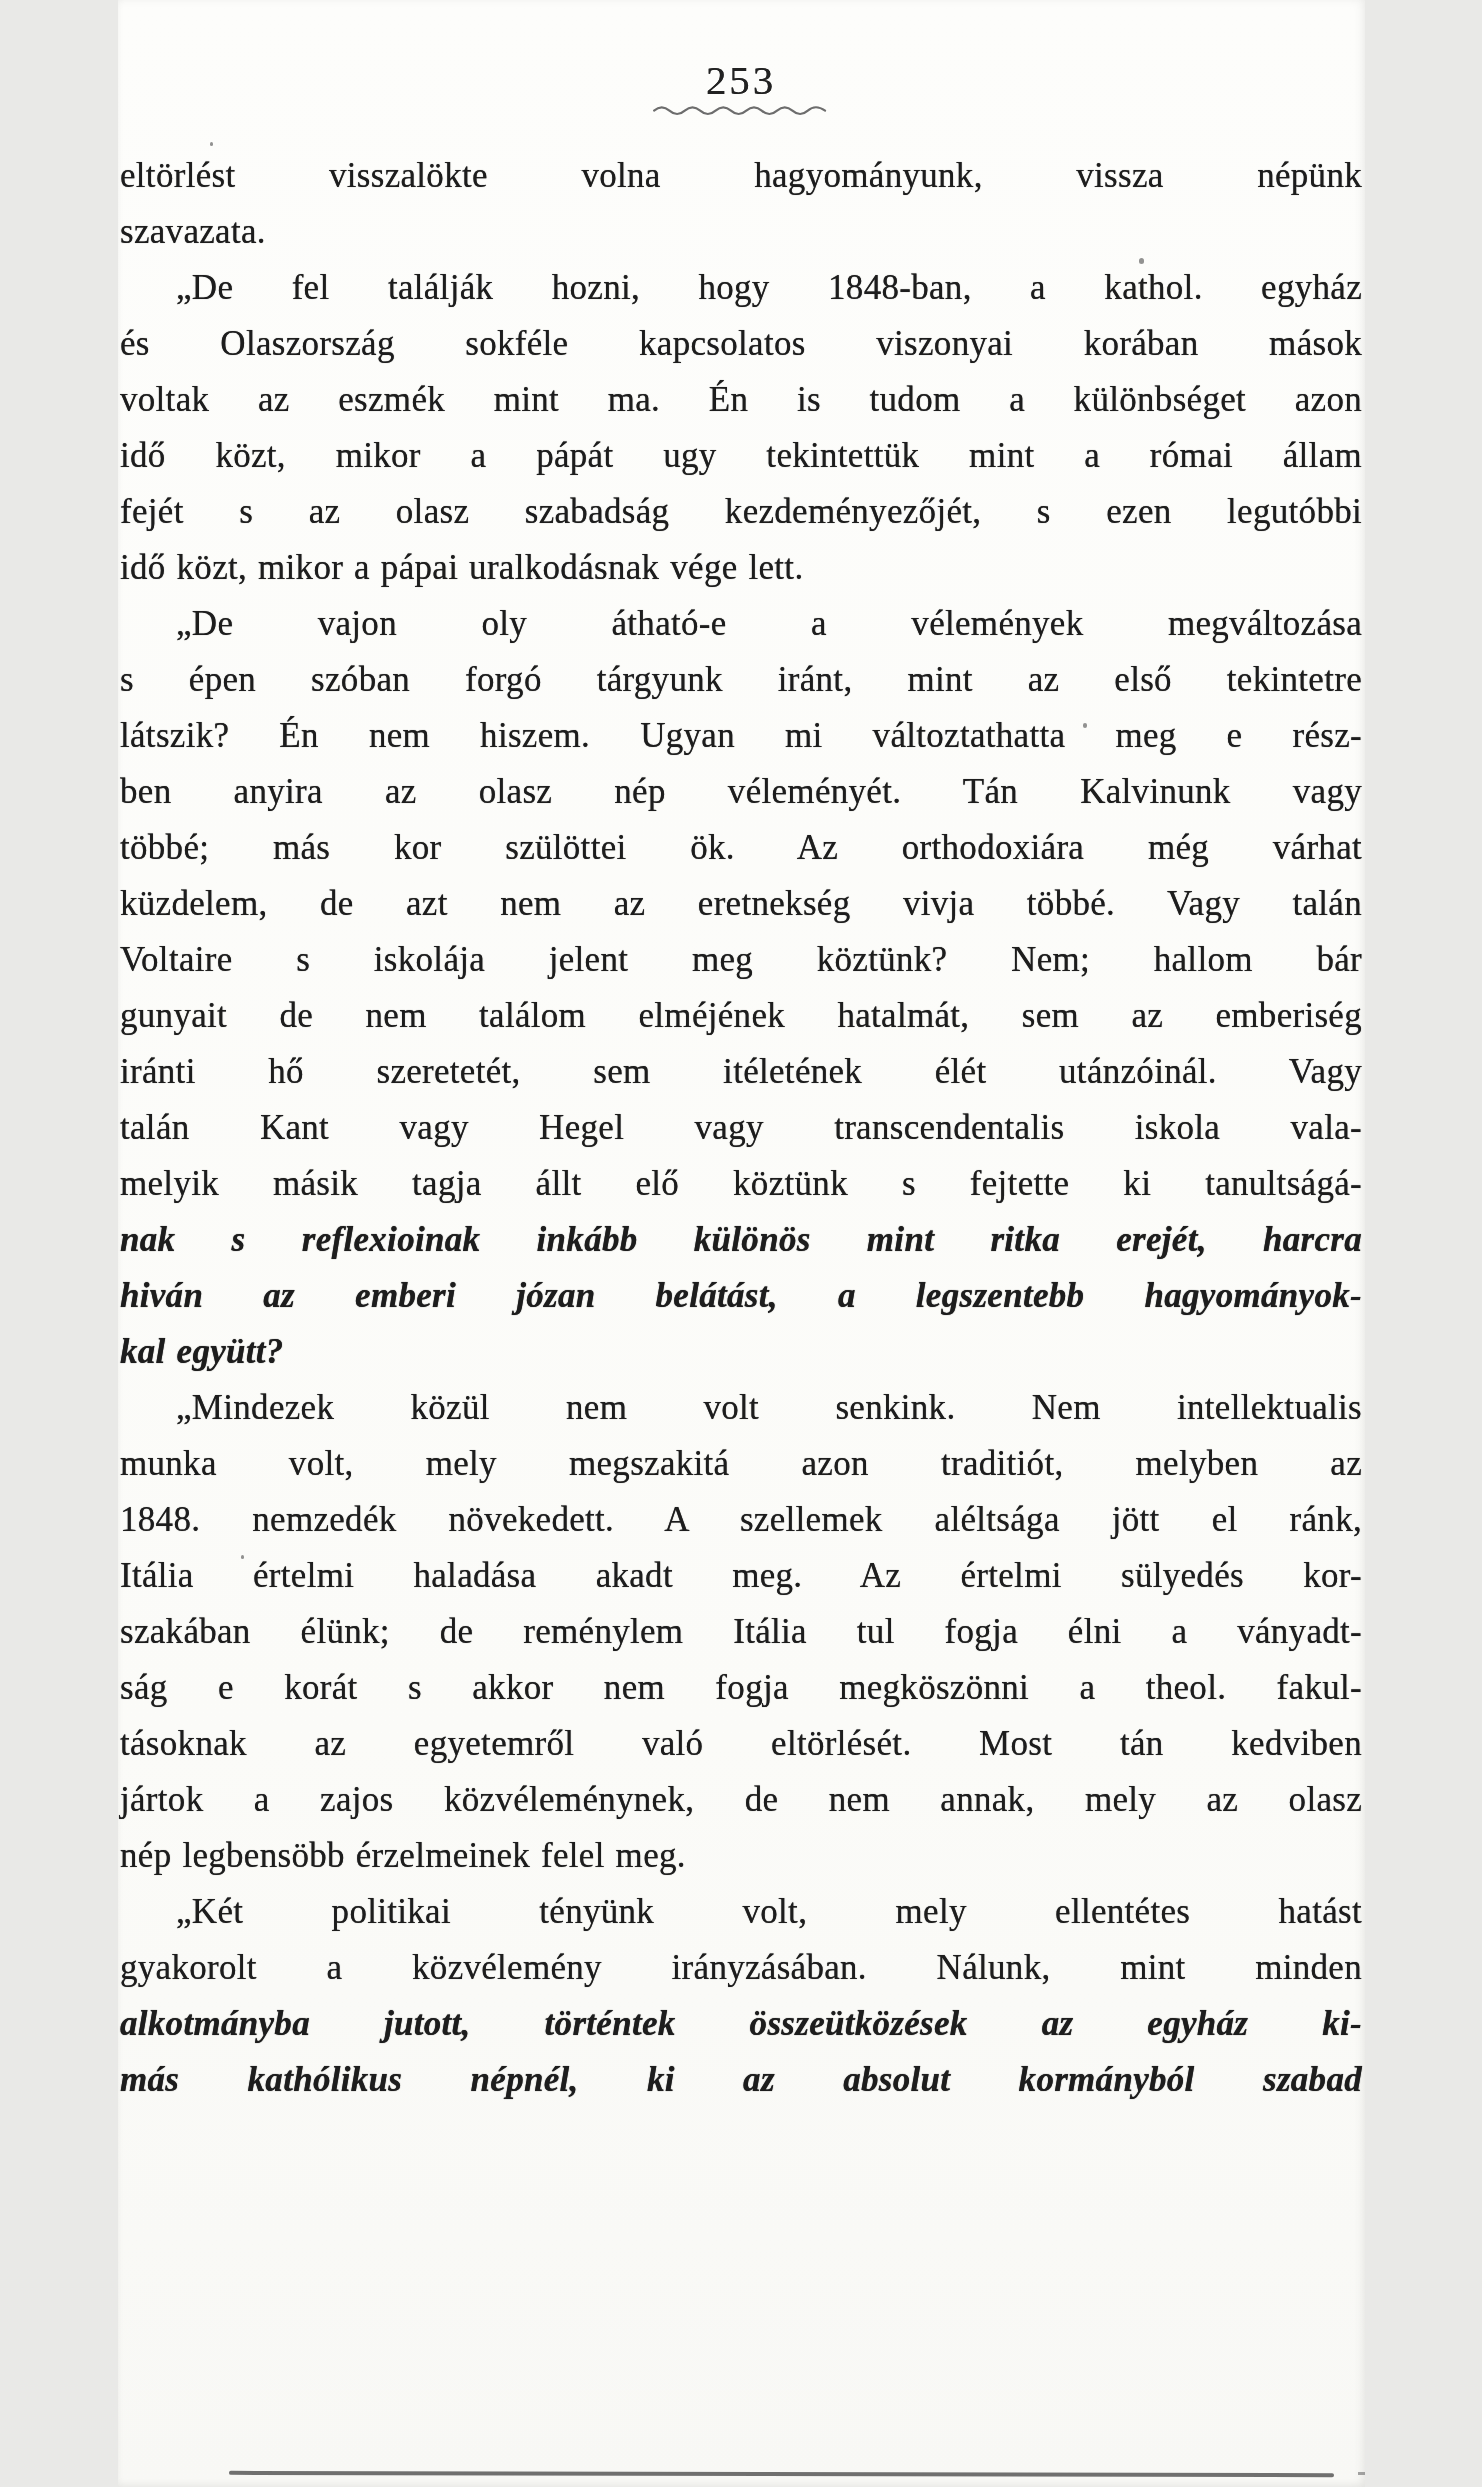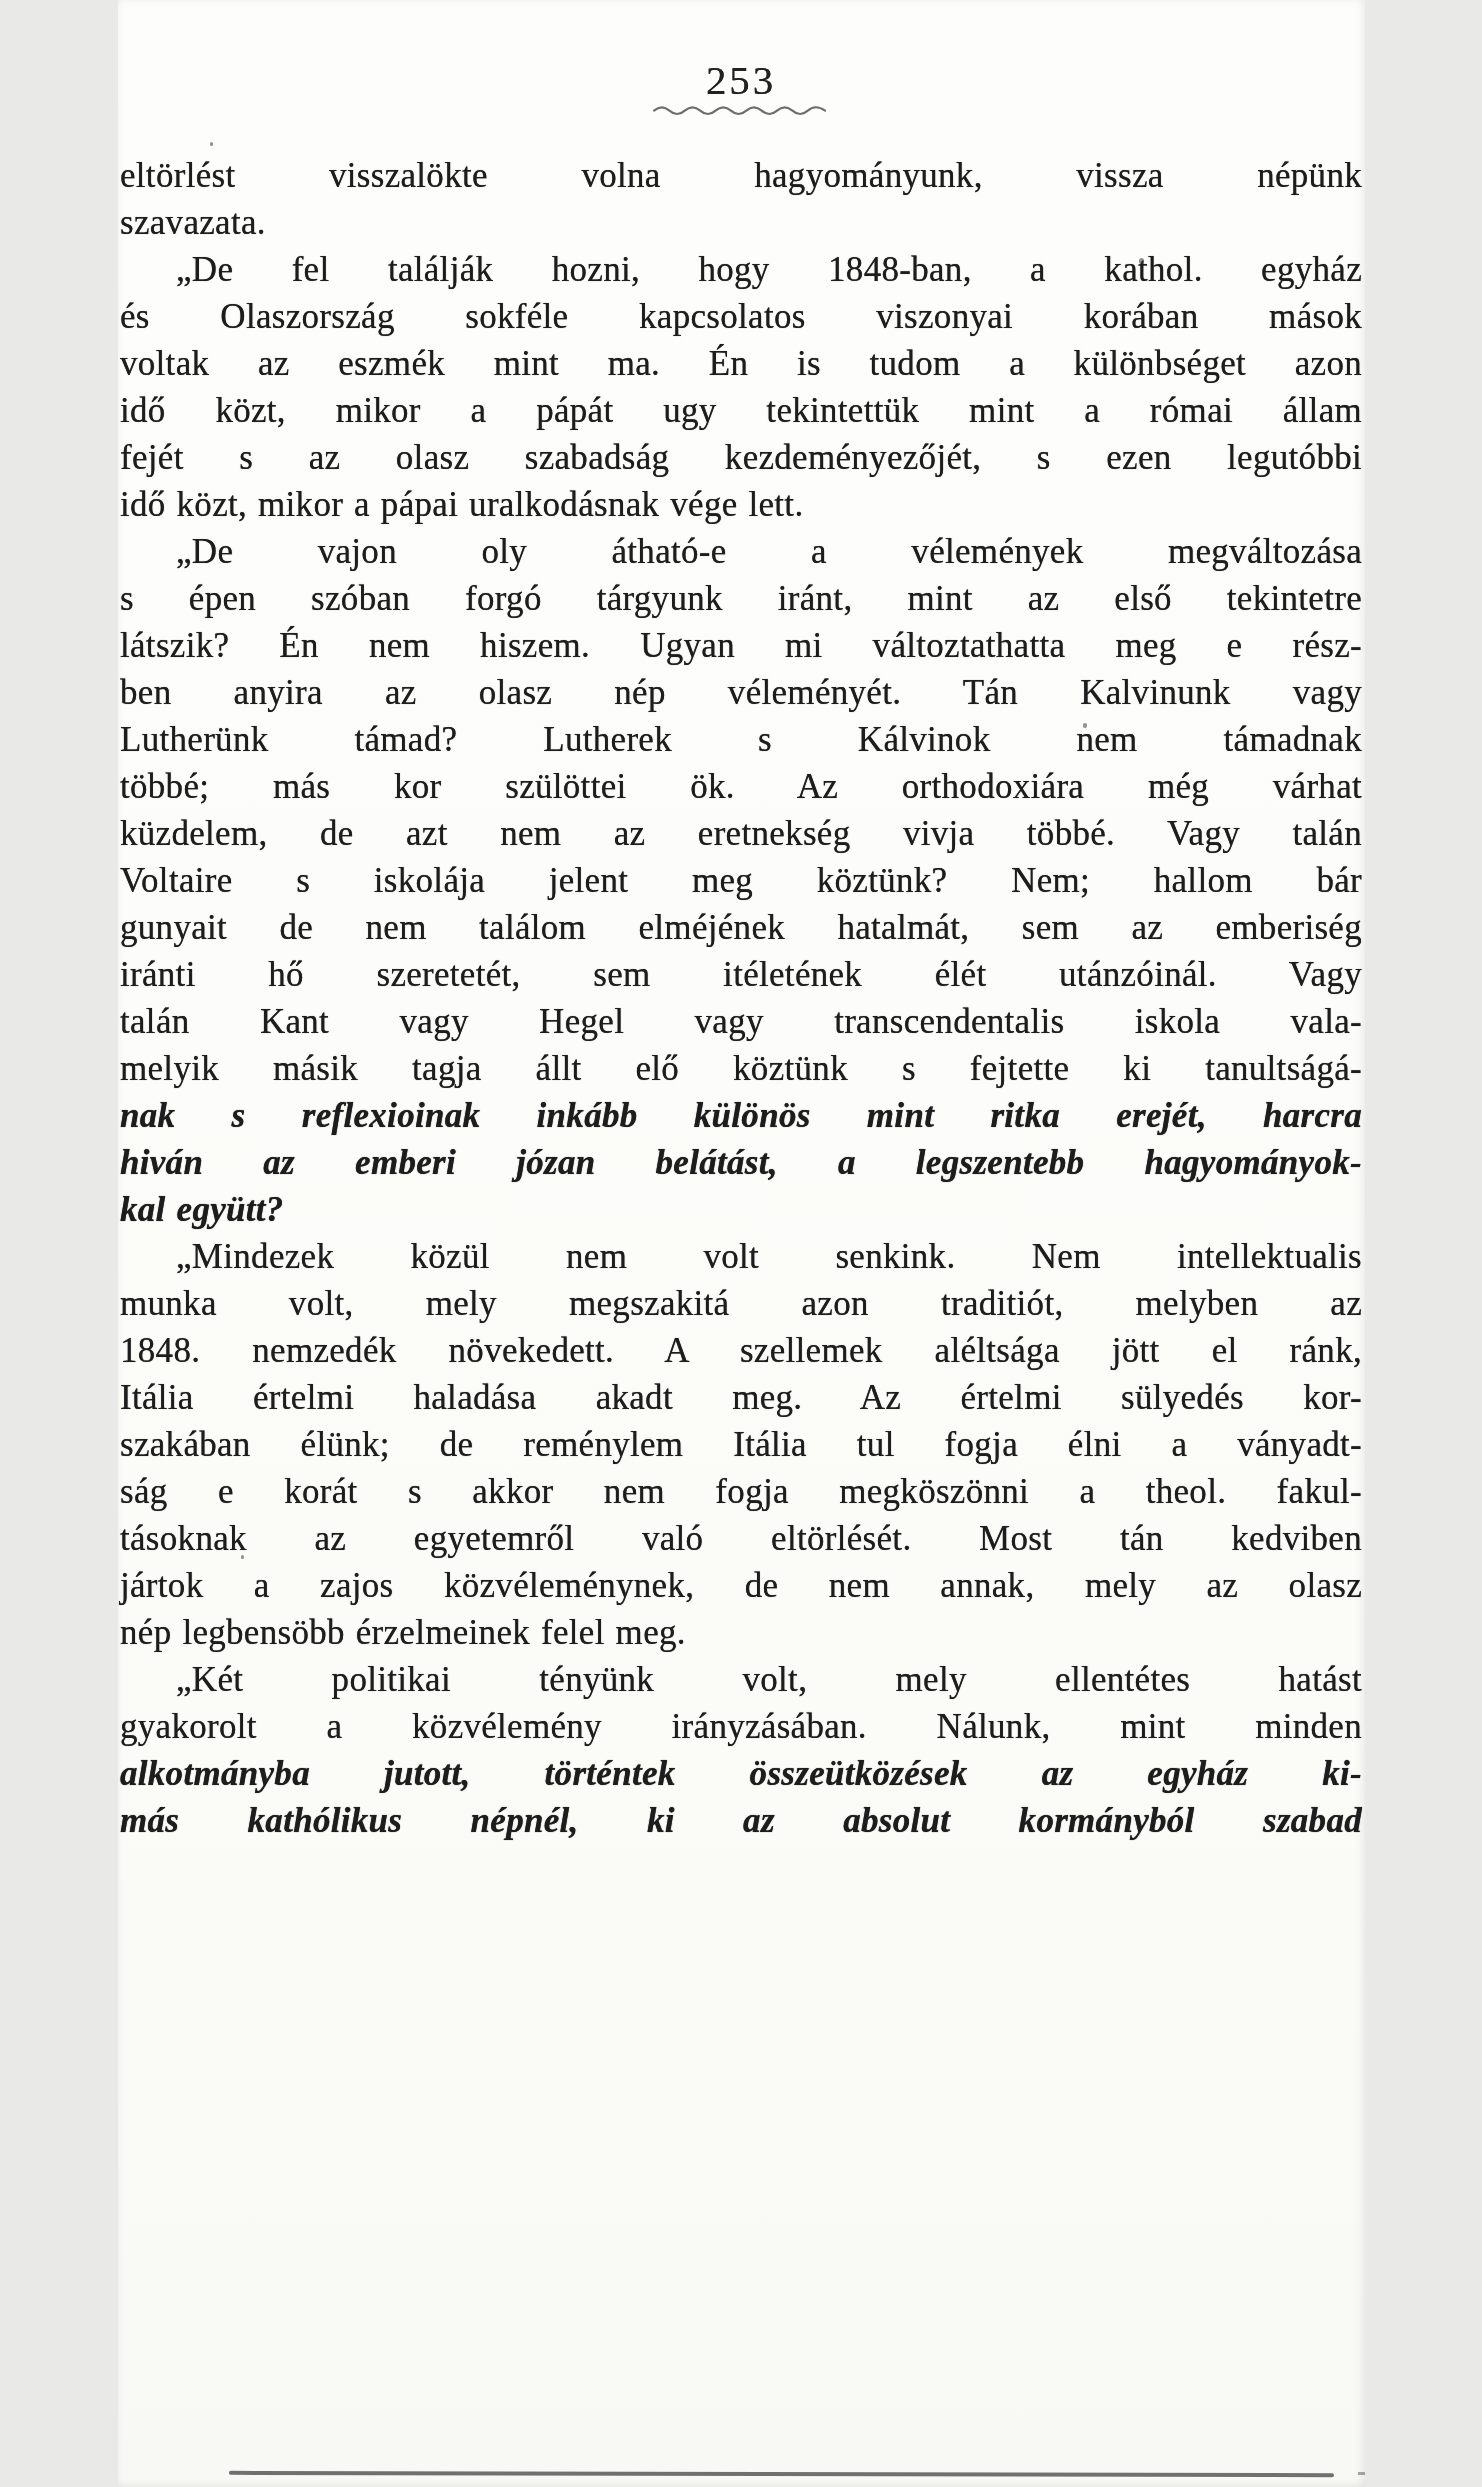--- a/index.html
+++ b/index.html
@@ -40,20 +40,21 @@
     font-size: 35px;
     line-height: 47px;
     letter-spacing: 0.3px;
     word-spacing: 1.9px;
     text-shadow: 0 0 0.7px rgba(25,25,25,0.85);
   }
   .line {
     text-align: justify;
     text-align-last: justify;
     min-height: 47px;
+    margin-top: 9px;
   }
   .line.indent {
     padding-left: 56px;
   }
   .line.para-end {
     text-align: center;
     text-align-last: left;
   }
   .line.bold {
     font-weight: bold;
@@ -106,21 +107,20 @@
       <div class="line indent">„De fel találják hozni, hogy 1848-ban, a kathol. egyház</div>
       <div class="line">és Olaszország sokféle kapcsolatos viszonyai korában mások</div>
       <div class="line">voltak az eszmék mint ma. Én is tudom a különbséget azon</div>
       <div class="line">idő közt, mikor a pápát ugy tekintettük mint a római állam</div>
       <div class="line">fejét s az olasz szabadság kezdeményezőjét, s ezen legutóbbi</div>
       <div class="line para-end">idő közt, mikor a pápai uralkodásnak vége lett.</div>
       <div class="line indent">„De vajon oly átható-e a vélemények megváltozása</div>
       <div class="line">s épen szóban forgó tárgyunk iránt, mint az első tekintetre</div>
       <div class="line">látszik? Én nem hiszem. Ugyan mi változtathatta meg e rész-</div>
       <div class="line">ben anyira az olasz nép véleményét. Tán Kalvinunk vagy</div>
-      <div class="line">Lutherünk támad? Lutherek s Kálvinok nem támadnak</div>
       <div class="line">többé; más kor szülöttei ök. Az orthodoxiára még várhat</div>
       <div class="line">küzdelem, de azt nem az eretnekség vivja többé. Vagy talán</div>
       <div class="line">Voltaire s iskolája jelent meg köztünk? Nem; hallom bár</div>
       <div class="line">gunyait de nem találom elméjének hatalmát, sem az emberiség</div>
       <div class="line">iránti hő szeretetét, sem itéletének élét utánzóinál. Vagy</div>
       <div class="line">talán Kant vagy Hegel vagy transcendentalis iskola vala-</div>
       <div class="line">melyik másik tagja állt elő köztünk s fejtette ki tanultságá-</div>
       <div class="line bold">nak s reflexioinak inkább különös mint ritka erejét, harcra</div>
       <div class="line bold">hiván az emberi józan belátást, a legszentebb hagyományok-</div>
       <div class="line para-end bold">kal együtt?</div>

